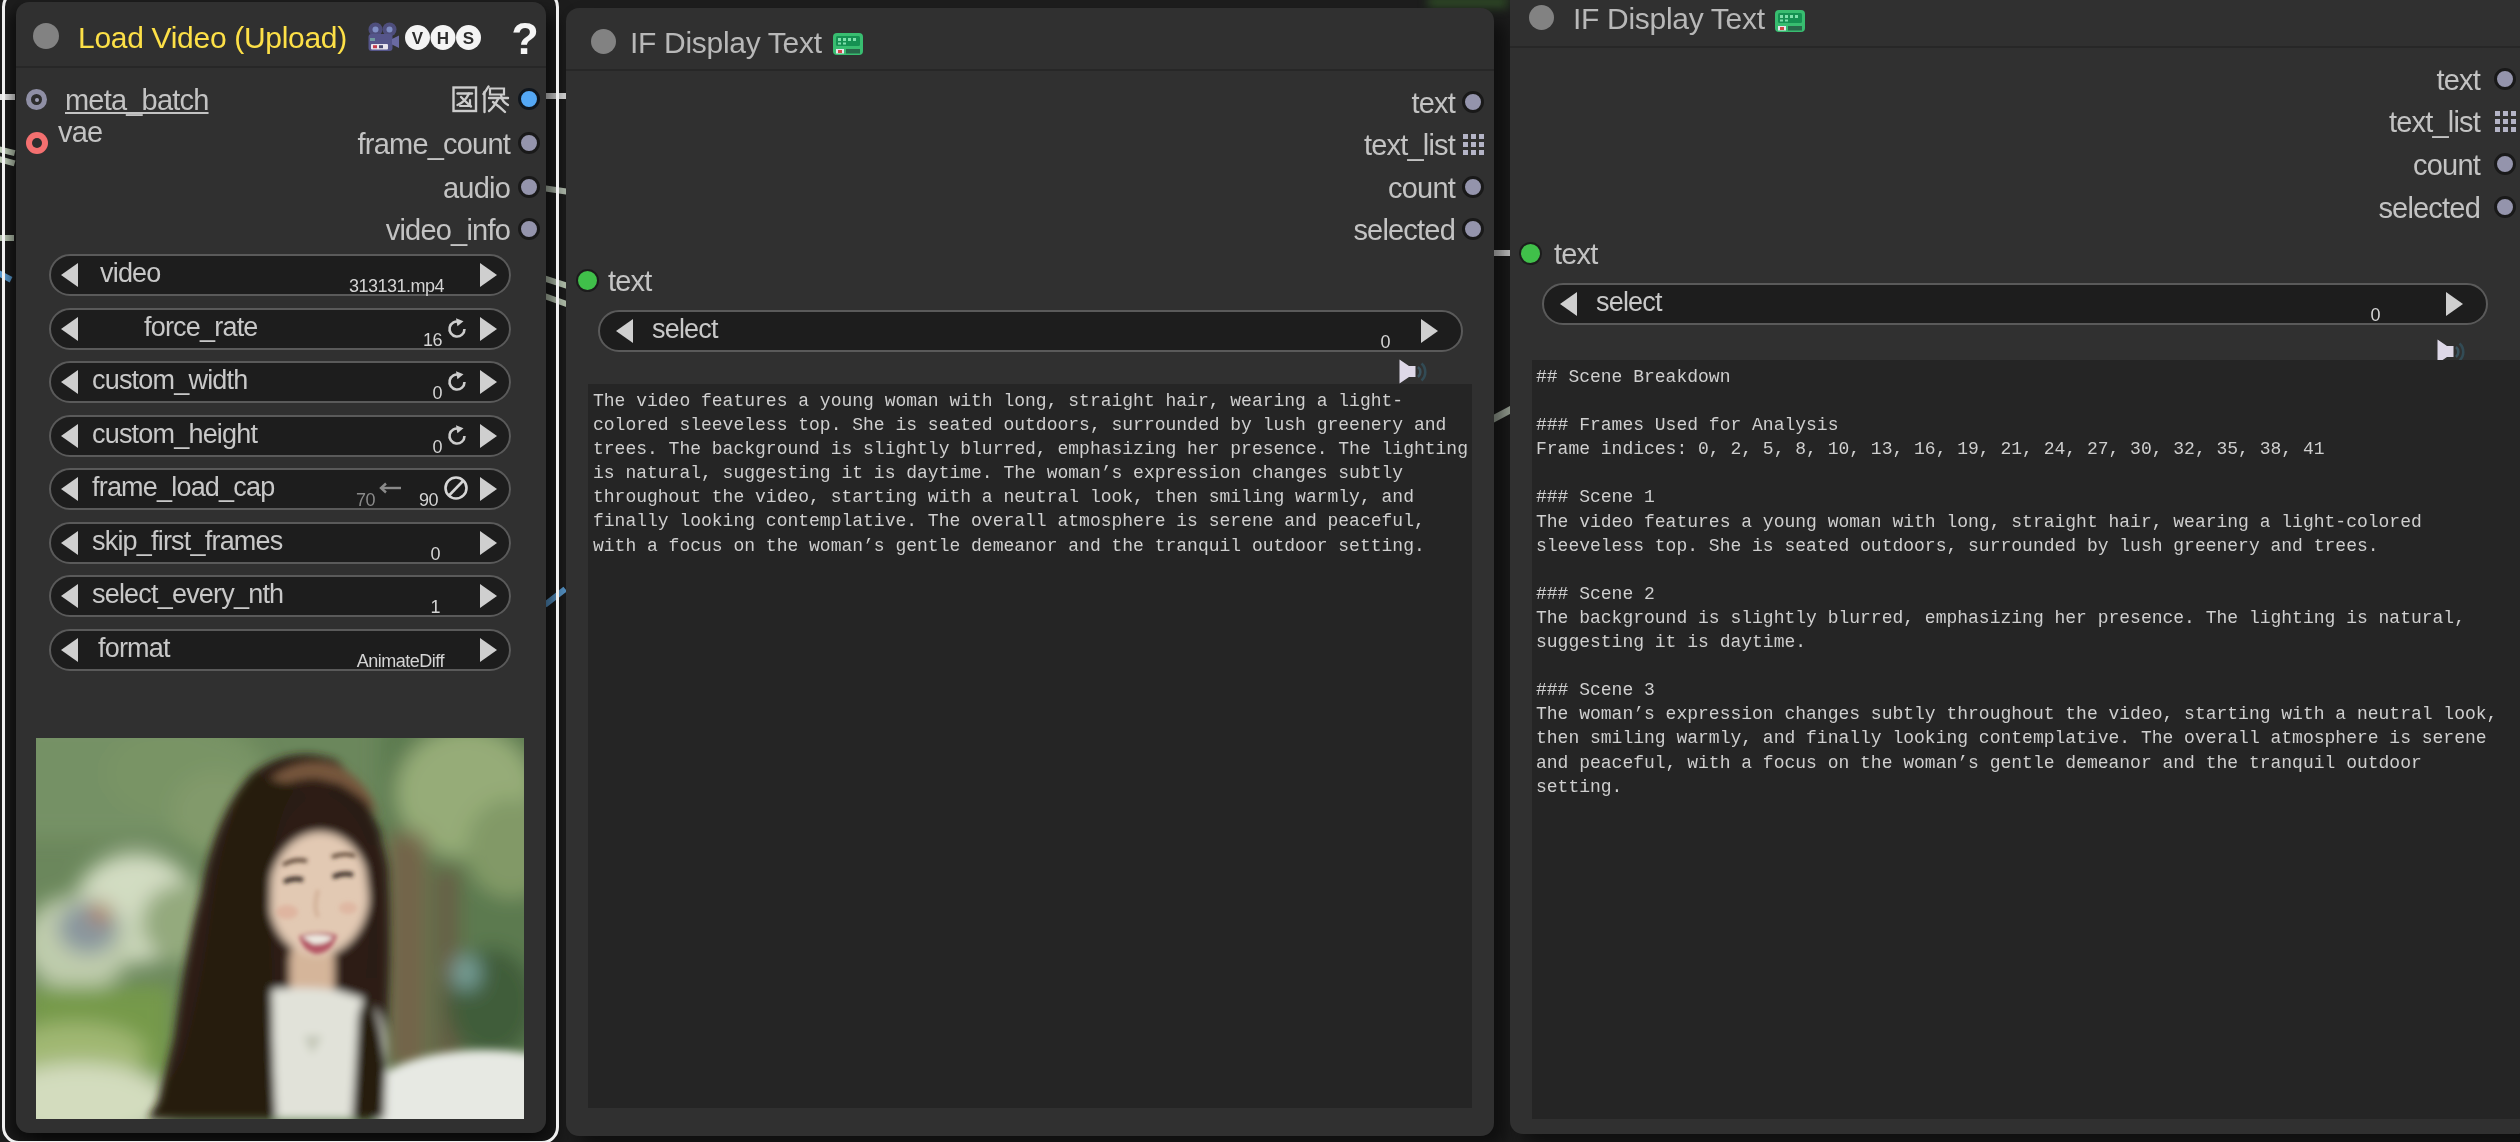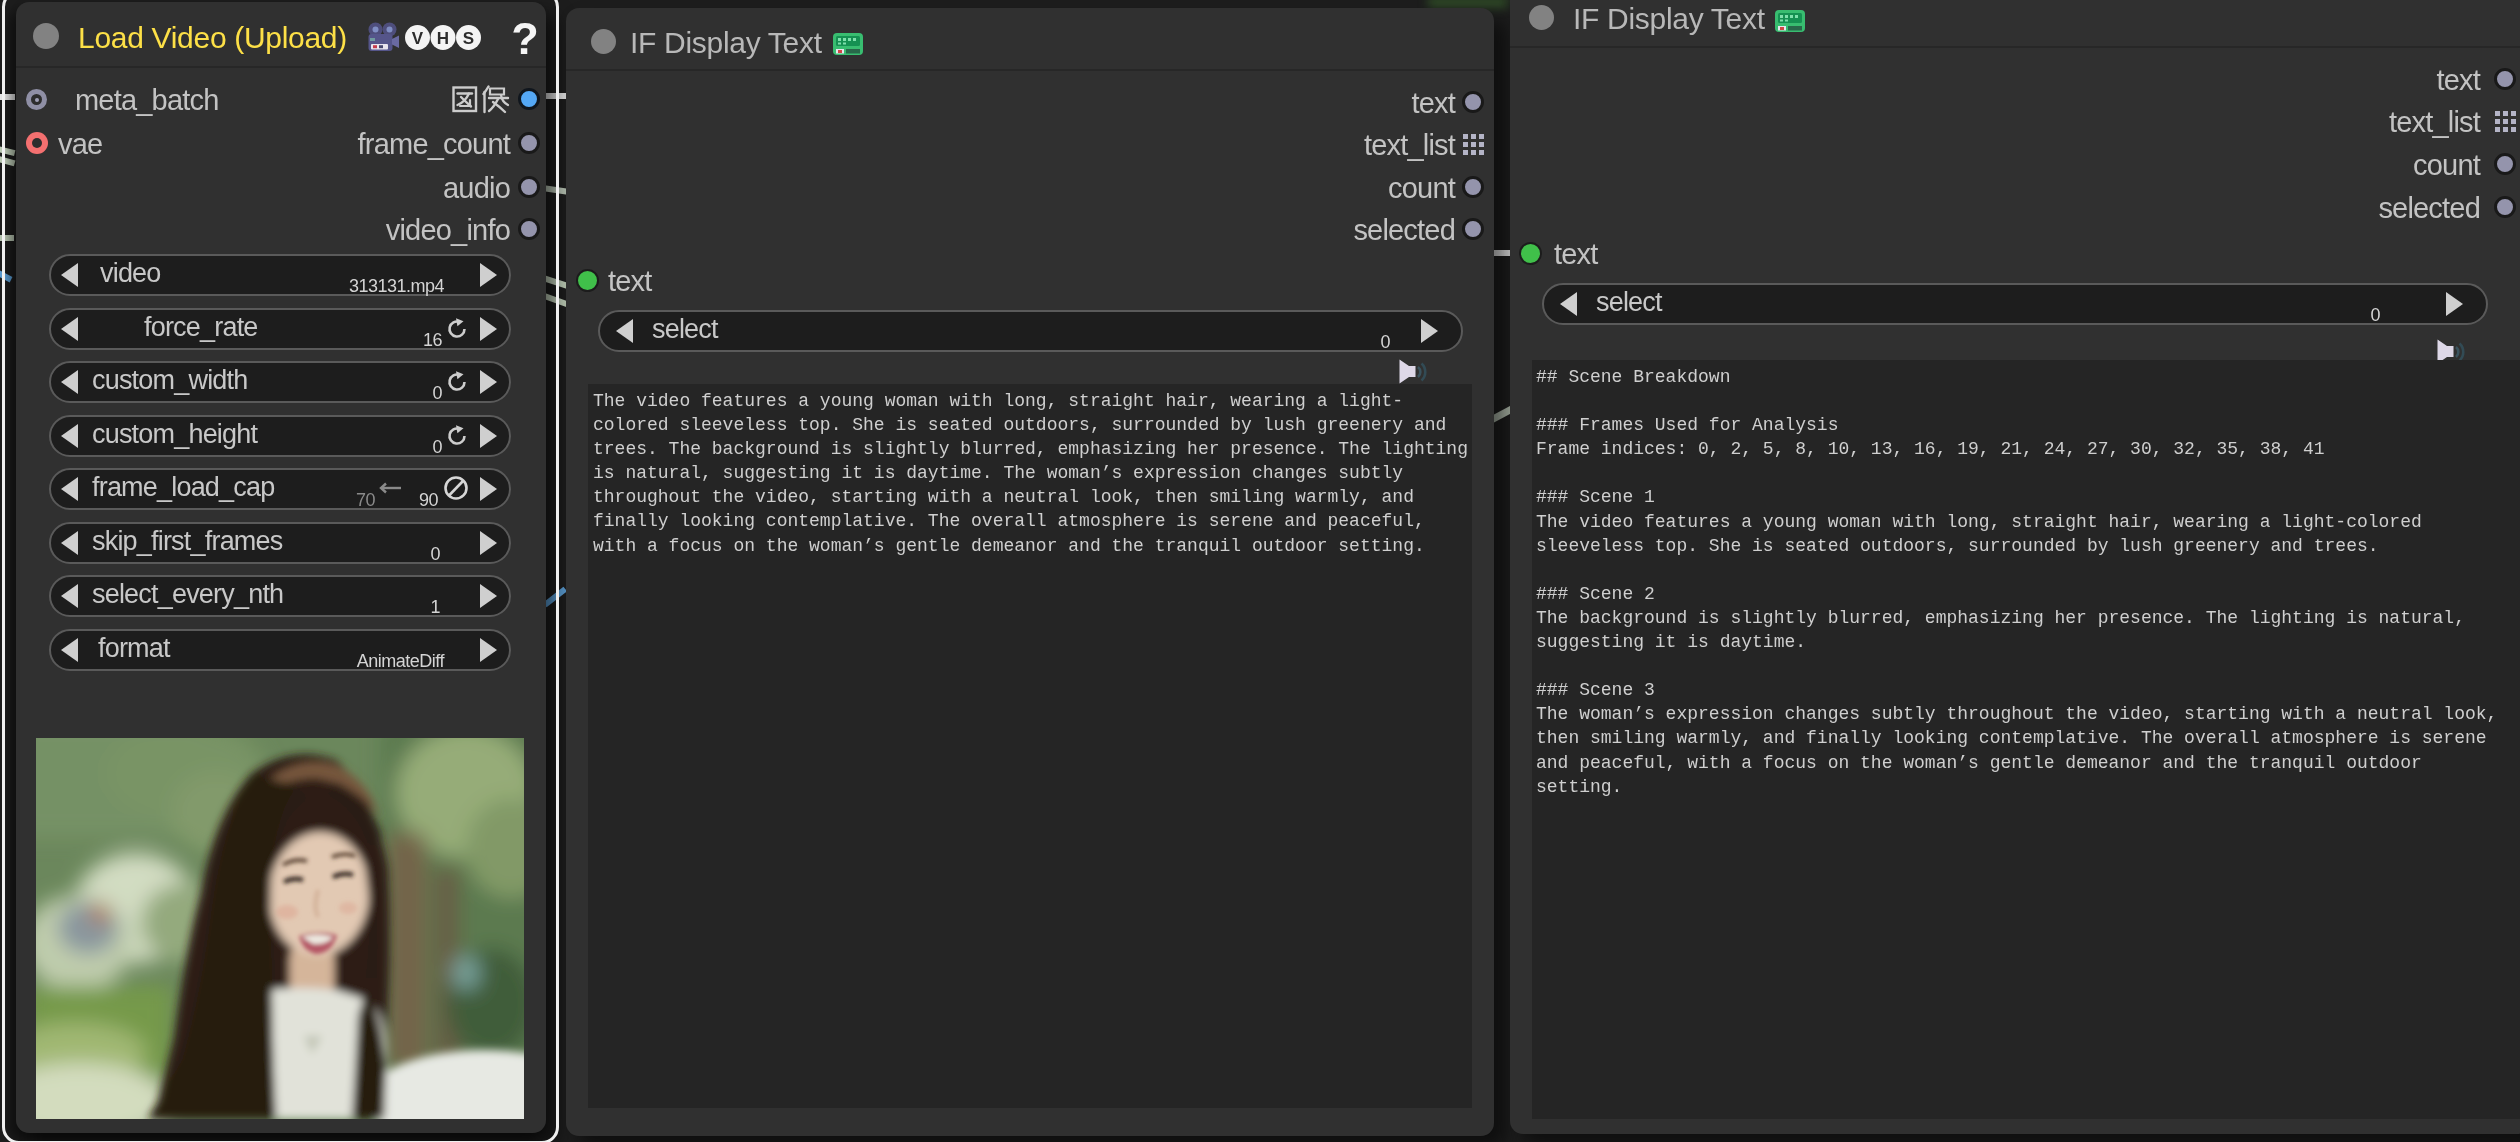--- a/index.html
+++ b/index.html
@@ -77,22 +77,22 @@
       <circle cx="64.5" cy="13.5" r="12.5" fill="#f4f4f4"></circle>
       <text x="13.5" y="19.5" font-family="Liberation Sans" font-size="17" font-weight="bold" fill="#2d2d2d" text-anchor="middle">V</text>
       <text x="39.0" y="19.5" font-family="Liberation Sans" font-size="17" font-weight="bold" fill="#2d2d2d" text-anchor="middle">H</text>
       <text x="64.5" y="19.5" font-family="Liberation Sans" font-size="17" font-weight="bold" fill="#2d2d2d" text-anchor="middle">S</text>
     </svg>
   </div>
   <div class="abs" style="left:505px; top:13px; width:40px; text-align:center;
        font-size:45px; font-weight:bold; color:#f5f5f5;">?</div>
   <div class="sep" style="left:16px; top:66px; width:530px;"></div>
 
-  <div class="slotlab" style="left:75px; top:84px;">meta_batch</div>
-  <div class="slotlab" style="left:58px; top:128px;">vae</div>
+  <div class="slotlab" style="left:65px; top:84px;text-decoration:underline;">meta_batch</div>
+  <div class="slotlab" style="left:58px; top:116px;">vae</div>
   <div id="icon-tuxiang" class="abs" style="left:452px; top:85px;">
     <svg width="58" height="29" viewBox="0 0 58 29">
       <g stroke="#cccccc" stroke-width="2.4" fill="none" stroke-linecap="round">
         <rect x="1.5" y="2.5" width="22.5" height="23.5"></rect>
         <path d="M5.5,8.5 L20,8.5"></path>
         <path d="M17,8.5 Q13,17 5.5,20"></path>
         <path d="M9,12 Q14,17 19,21.5"></path>
         <path d="M18,15 L18,21 L8,21" stroke-width="2.2"></path>
         <path d="M31.5,9 Q34.5,5 36.5,1.5"></path>
         <path d="M32.5,7 L32.5,27"></path>

